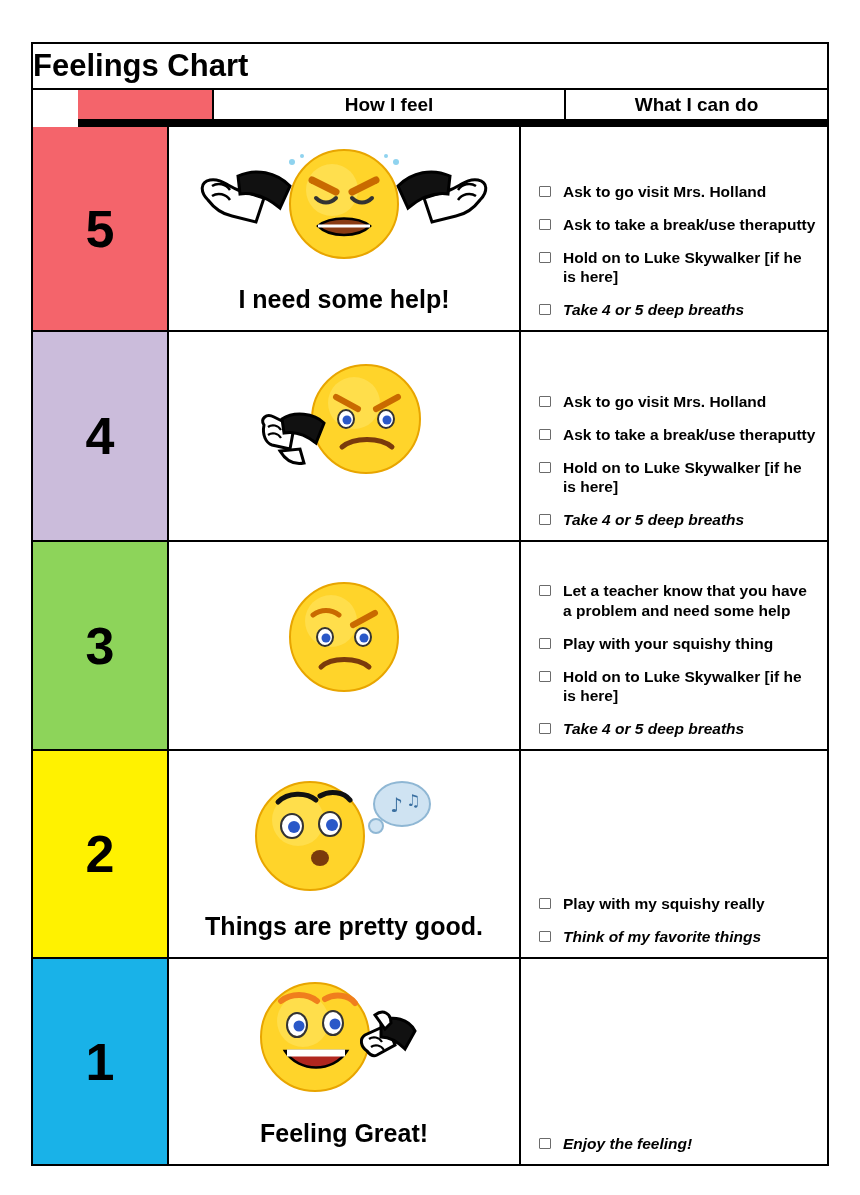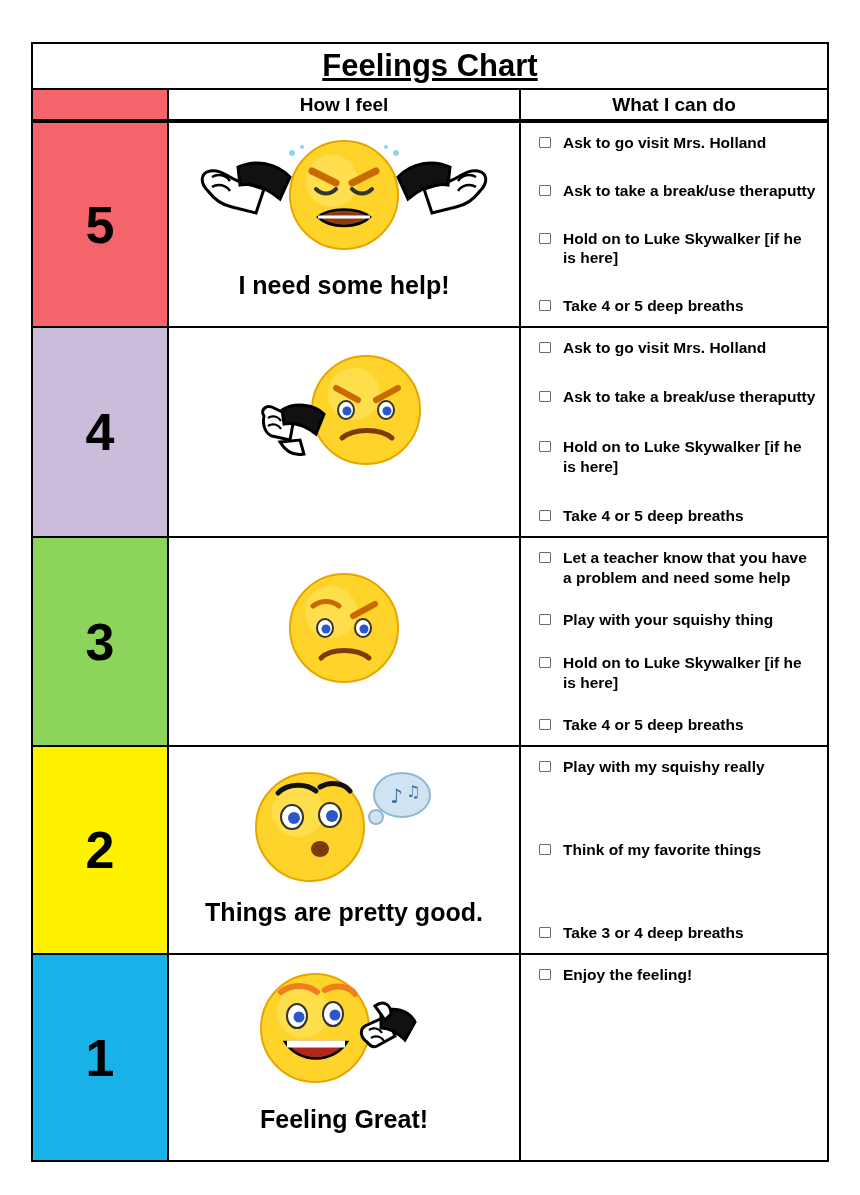--- a/index.html
+++ b/index.html
@@ -28,32 +28,31 @@
     width: 798px;
     border: 2px solid #000000;
     box-sizing: border-box;
     background: #ffffff;
   }
   .title-row {
     border-bottom: 2px solid #000000;
     height: 44px;
     display: flex;
     align-items: center;
-    justify-content: center;
-    text-decoration: underline;
   }
   .title-text {
     font-size: 31px;
     font-weight: bold;
     letter-spacing: 0px;
   }
   .head-row {
     display: flex;
     height: 29px;
-    border-bottom: 4px solid #000000;
+    border-bottom: 8px solid #000000;
+    margin-left: 45px;
   }
   .col-level {
     width: 136px;
     flex: 0 0 136px;
     border-right: 2px solid #000000;
     box-sizing: border-box;
   }
   .col-feel {
     width: 352px;
     flex: 0 0 352px;
@@ -103,52 +102,52 @@
   .cell-feel {
     width: 352px;
     flex: 0 0 352px;
     border-right: 2px solid #000000;
     box-sizing: border-box;
     position: relative;
     display: flex;
     flex-direction: column;
     align-items: center;
     justify-content: flex-end;
-    padding-bottom: 22px;
+    padding-bottom: 12px;
   }
   .feel-art {
     flex: 1 1 auto;
     display: flex;
     align-items: center;
     justify-content: center;
     width: 100%;
   }
   .feel-caption {
     font-size: 25px;
     font-weight: bold;
     text-align: center;
     padding-bottom: 4px;
   }
   .cell-do {
     flex: 1 1 auto;
     box-sizing: border-box;
     padding: 10px 10px 10px 18px;
     display: flex;
     flex-direction: column;
-    justify-content: space-between;
+    justify-content: flex-end;
   }
   .todo {
     display: flex;
     align-items: flex-start;
     margin-bottom: 13px;
     font-size: 15.5px;
     font-weight: bold;
     line-height: 1.28;
   }
-  .todo:last-child { margin-bottom: 0; }
+  .todo:last-child { margin-bottom: 0; font-style: italic; }
   .todo .box {
     flex: 0 0 auto;
     width: 12px;
     height: 11px;
     border: 1.5px solid #6b6b6b;
     margin-right: 12px;
     margin-top: 4px;
     box-sizing: border-box;
     border-radius: 1px;
   }
@@ -363,24 +362,20 @@
       </div>
       <div class="cell-do">
         <div class="todo">
             <span class="box"></span>
             <span class="txt">Play with my squishy really</span>
           </div>
         <div class="todo">
             <span class="box"></span>
             <span class="txt">Think of my favorite things</span>
           </div>
-        <div class="todo">
-            <span class="box"></span>
-            <span class="txt">Take 3 or 4 deep breaths</span>
-          </div>
       </div>
     </div>
 
     <div class="row r1">
       <div class="cell-level" style="background:#19b2e8">
         <span class="level-num">1</span>
       </div>
       <div class="cell-feel">
         <div class="feel-art">
           <svg width="230" height="140" viewBox="0 0 230 140">

